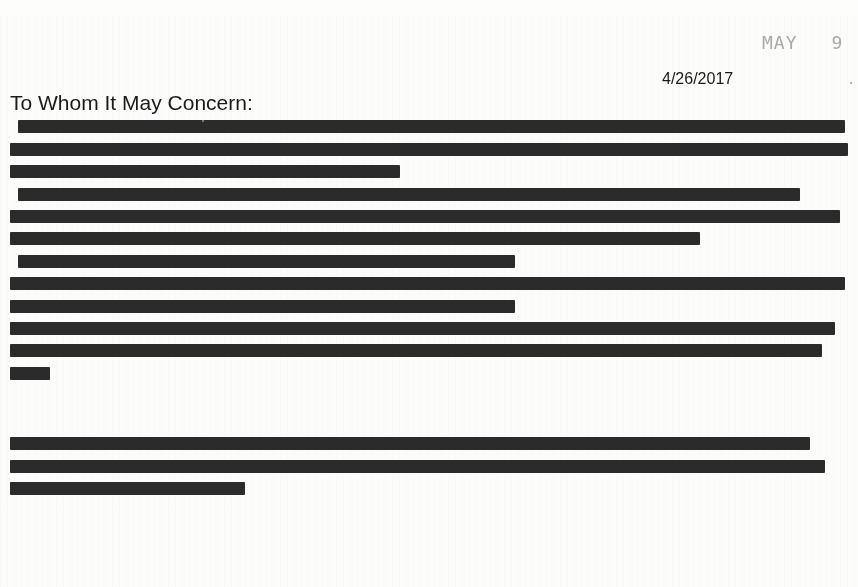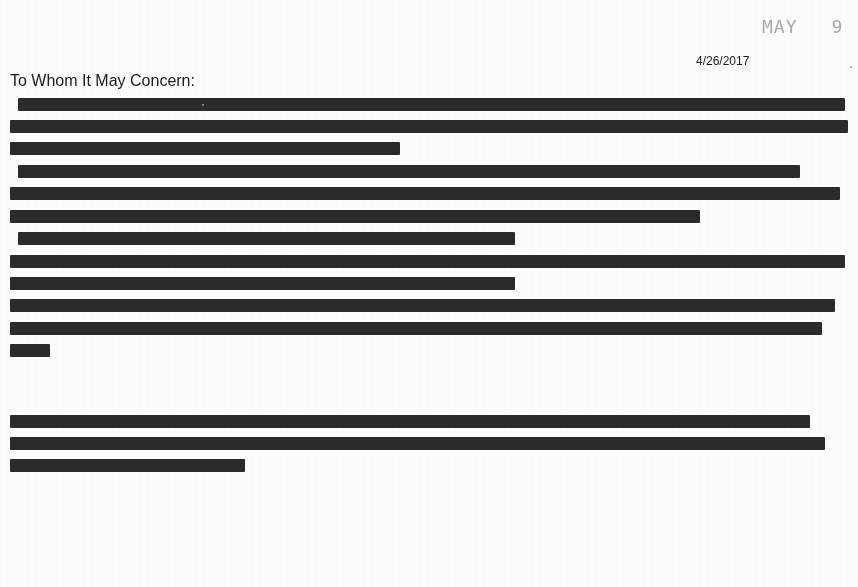--- a/index.html
+++ b/index.html
@@ -8,34 +8,35 @@
       background: #fdfdfc;
       font-family: "Liberation Sans", "DejaVu Sans", sans-serif;
       color: #1a1a1a;
       position: relative;
     }
     .page {
       position: absolute; inset: 0;
       background:
         repeating-linear-gradient(90deg, rgba(0,0,0,0.012) 0 1px, transparent 1px 7px),
         #fcfcfb;
+      margin-top: 16px;
     }
     .stamp {
       position: absolute; top: 16px; left: 762px;
       font-family: "DejaVu Sans Mono", "Liberation Mono", monospace;
       font-size: 18px; color: #a9a9a9; letter-spacing: 1px;
       display: flex; gap: 34px;
     }
     .date {
-      position: absolute; top: 54px; left: 696px;
-      font-size: 12px; color: #1a1a1a;
+      position: absolute; top: 54px; left: 662px;
+      font-size: 16px; color: #1a1a1a;
     }
     .body-text {
-      position: absolute; top: 70px; left: 10px; width: 845px;
-      font-size: 16px; line-height: 22.4px;
+      position: absolute; top: 76px; left: 10px; width: 845px;
+      font-size: 21px; line-height: 22.4px;
     }
     .line { white-space: nowrap; }
     .indent { padding-left: 8px; }
     .redacted {
       display: inline-block; height: 13px; vertical-align: middle;
       background: #2b2b2b; border-radius: 1px;
     }
     .gap { height: 48px; }
     .speck { position: absolute; width: 2px; height: 2px; background: #999; border-radius: 50%; }
   </style>

